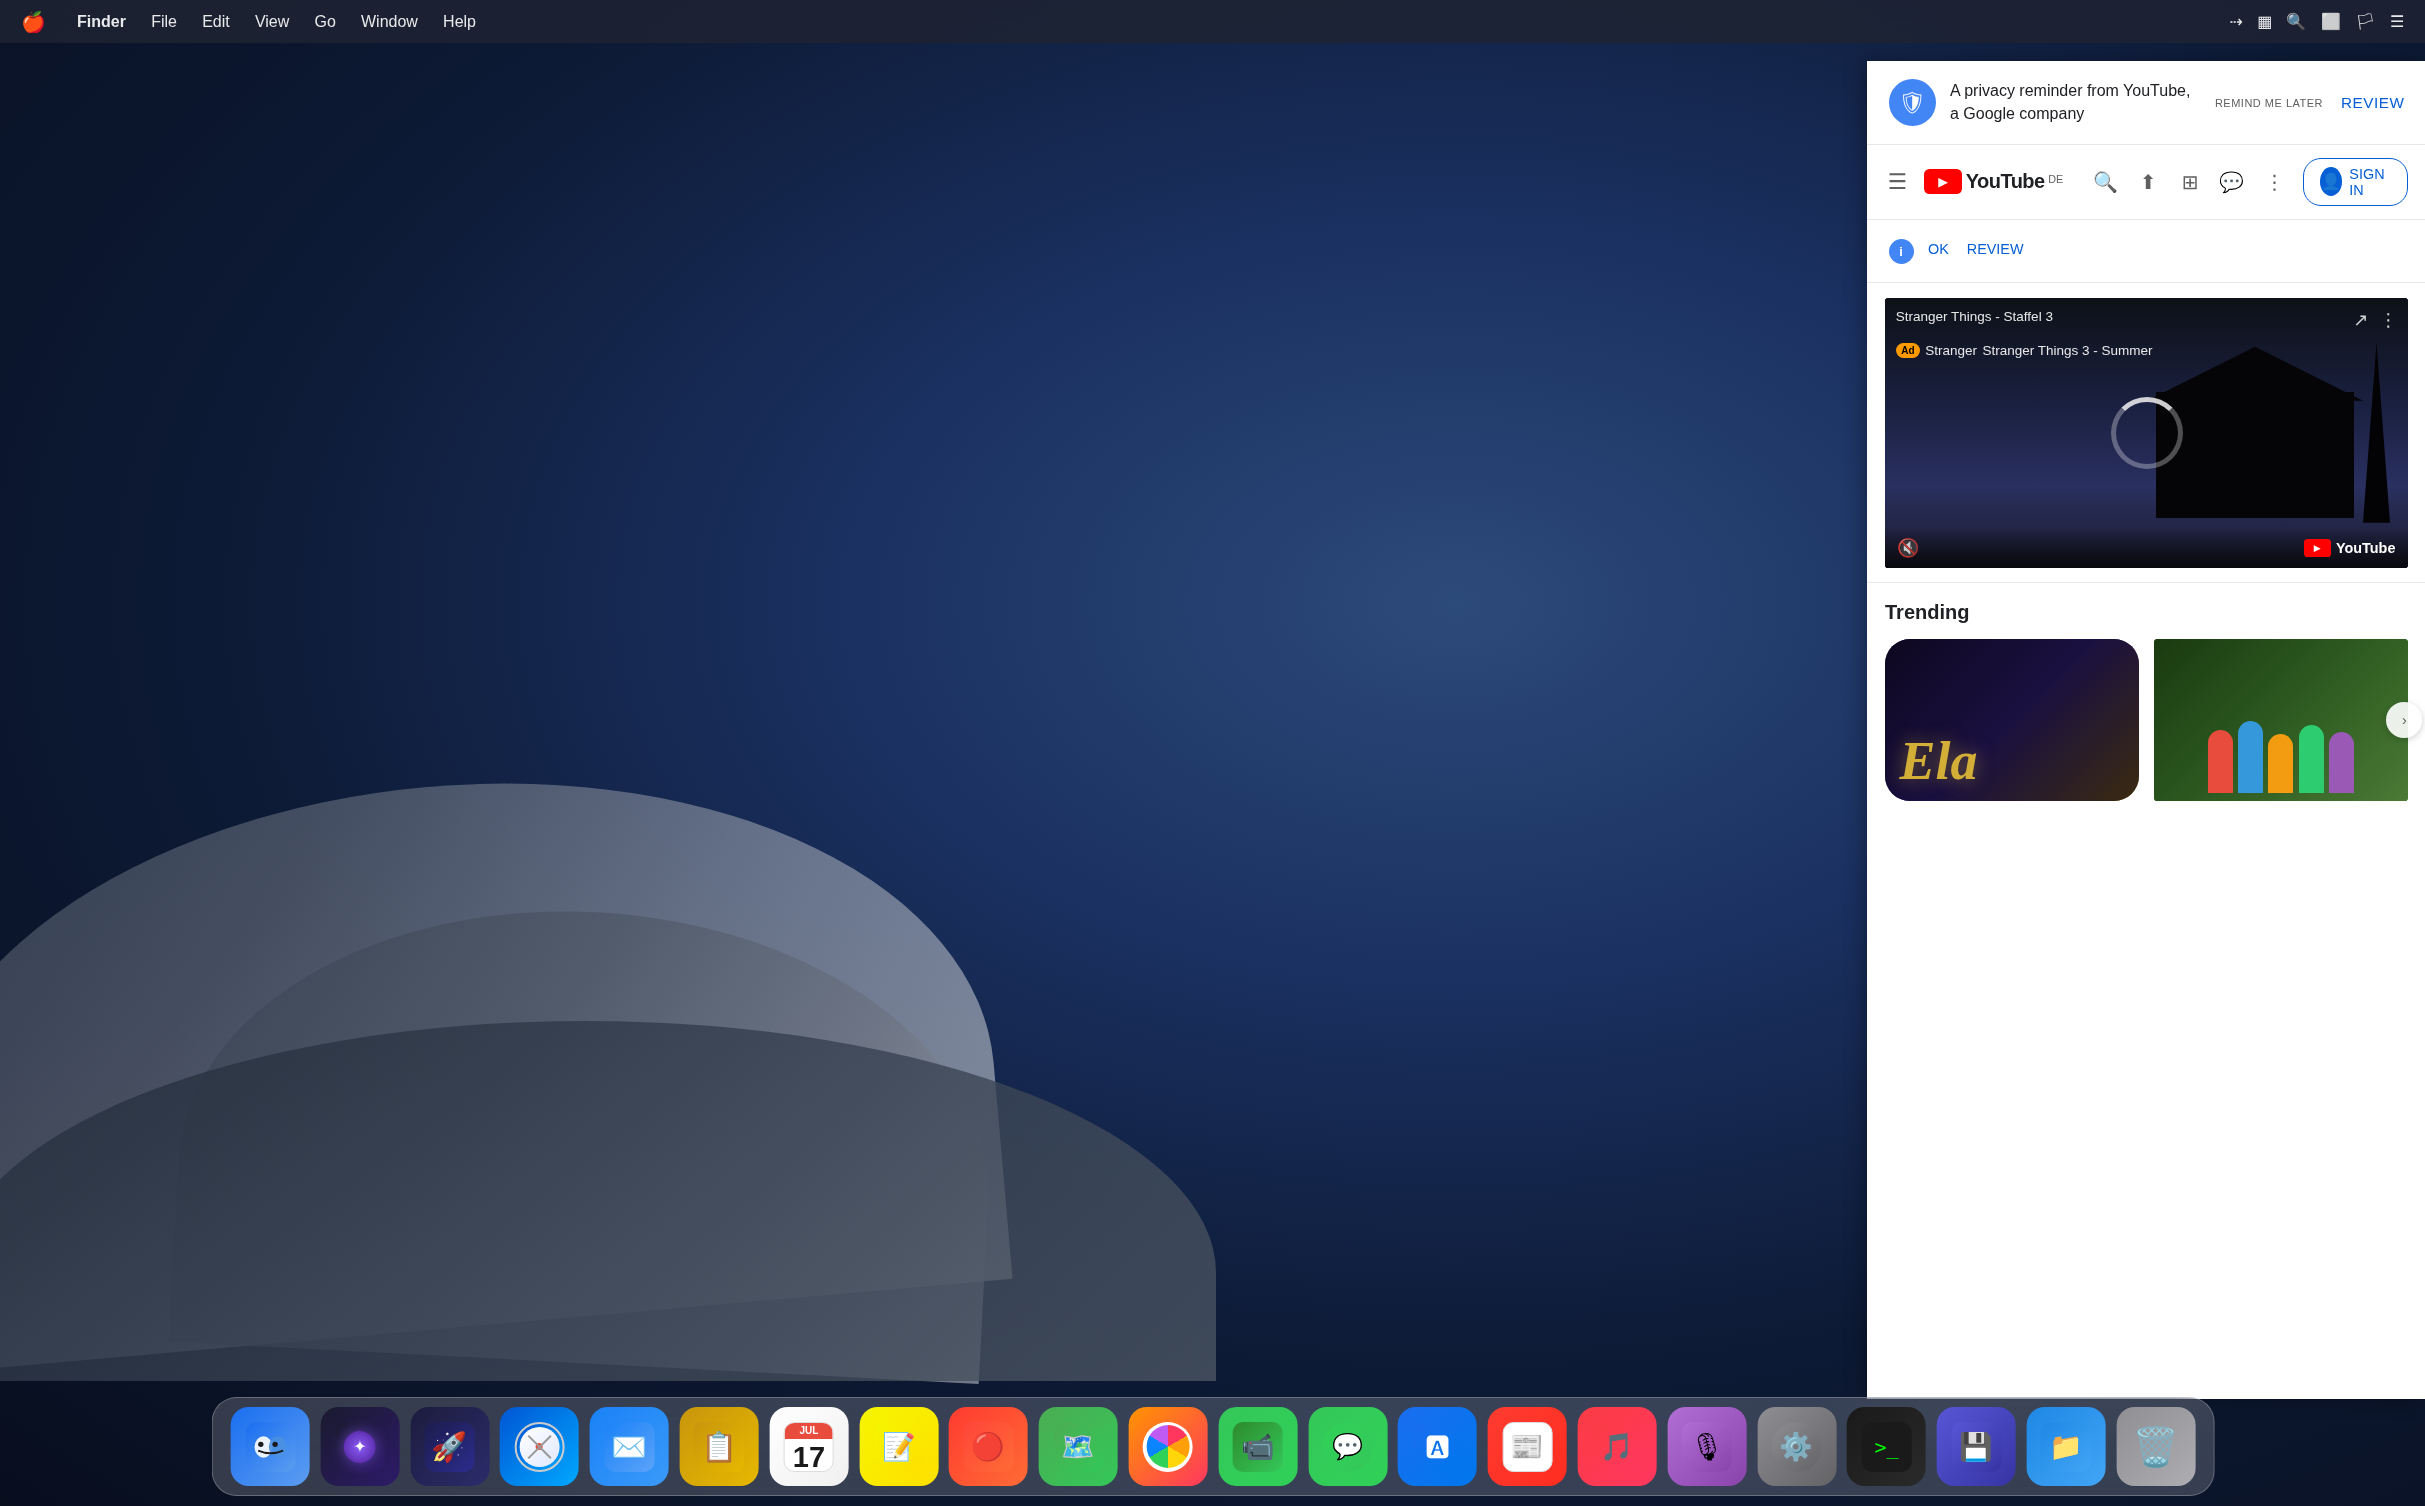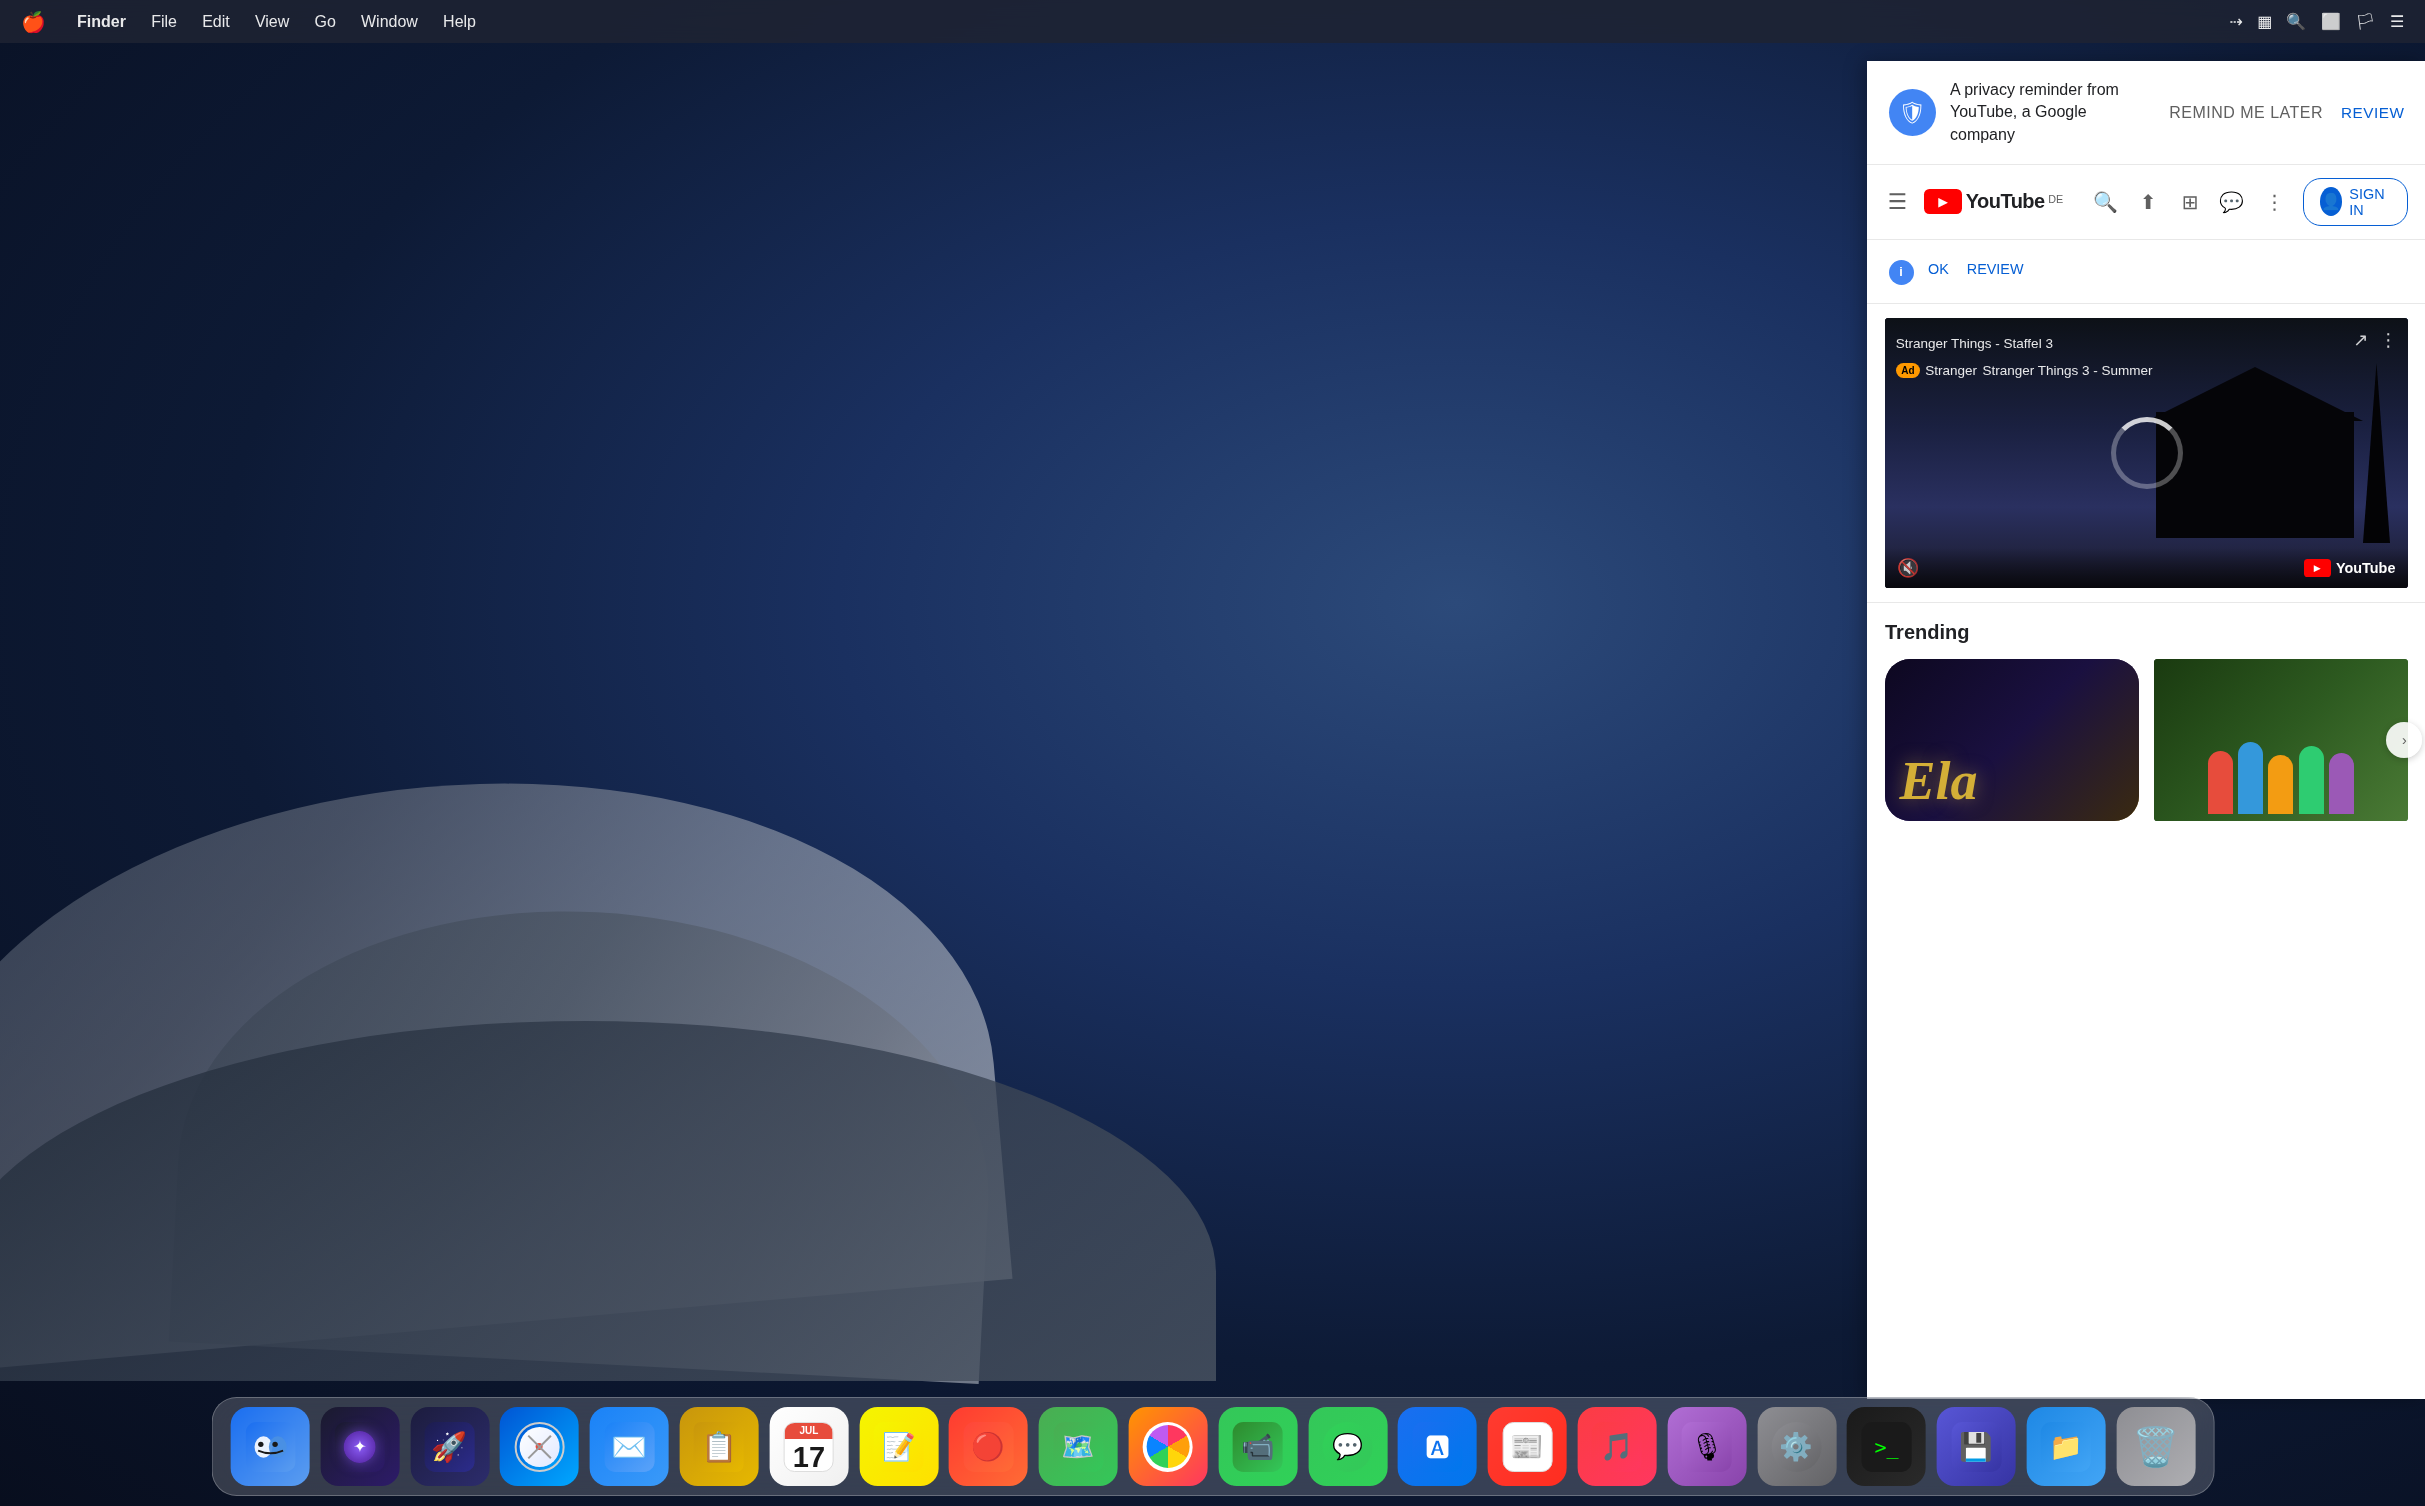--- a/index.html
+++ b/index.html
@@ -208,21 +208,21 @@
 
     .privacy-actions {
       display: flex;
       gap: 18px;
       align-items: center;
       flex-shrink: 0;
     }
 
     .privacy-btn-later {
       color: #606060;
-      font-size: 16px;
+      font-size: 11px;
       font-weight: 500;
       cursor: pointer;
       letter-spacing: 0.5px;
     }
 
     .privacy-btn-review {
       color: #065fd4;
       font-size: 15.3px;
       font-weight: 500;
       cursor: pointer;
@@ -417,21 +417,21 @@
       0% { transform: translate(-50%, -50%) rotate(0deg); }
       100% { transform: translate(-50%, -50%) rotate(360deg); }
     }
 
     .video-title-bar {
       position: absolute;
       top: 10.8px;
       left: 10.8px;
       right: 10.8px;
       display: flex;
-      align-items: flex-end;
+      align-items: flex-start;
       justify-content: space-between;
     }
 
     .video-ad-title {
       color: rgba(255,255,255,0.9);
       font-size: 13.5px;
       font-weight: 500;
     }
 
     .video-title-right {

